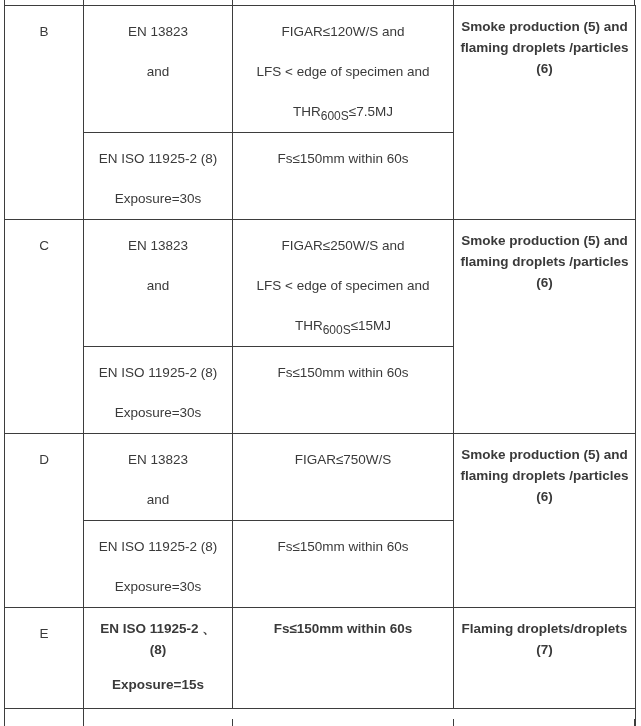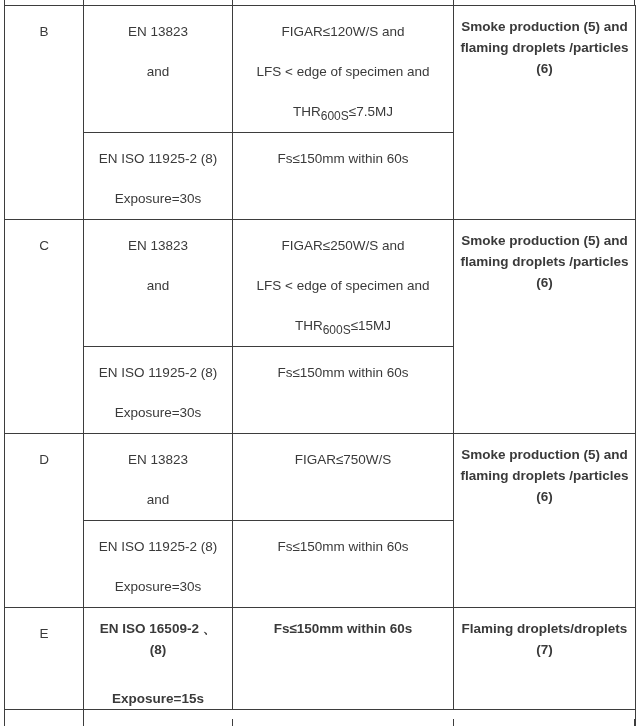--- a/index.html
+++ b/index.html
@@ -27,21 +27,21 @@
     text-align: center;
     padding: 0;
     overflow: hidden;
   }
   
   td.wide { padding-top: 6px; }
   td.wide .ln { line-height: 40px; white-space: nowrap; }
   
   td.tight { padding-top: 10px; padding-left: 4px; padding-right: 4px; }
   td.tight .ln { line-height: 21px; font-weight: bold; }
-  td.tight .ln.gap { margin-top: 28px; }
+  td.tight .ln.gap { margin-top: 14px; }
   sub { font-size: 12px; line-height: 0; }
   
   .stub {
     position: absolute;
     width: 1px;
     background: #3d3d3d;
   }
   .stub.top { top: 0; height: 5px; }
   .stub.bot { top: 719px; height: 7px; }
 </style>
@@ -154,21 +154,21 @@
       <td class="wide">
         <div class="ln">Fs≤150mm within 60s</div>
       </td>
     </tr>
 
     <tr style="height:101px">
       <td class="wide">
         <div class="ln">E</div>
       </td>
       <td class="tight">
-        <div class="ln">EN ISO 16509-2 、</div>
+        <div class="ln">EN ISO 11925-2 、</div>
         <div class="ln">(8)</div>
         <div class="ln gap">Exposure=15s</div>
       </td>
       <td class="tight">
         <div class="ln">Fs≤150mm within 60s</div>
       </td>
       <td class="tight">
         <div class="ln">Flaming droplets/droplets</div>
         <div class="ln">(7)</div>
       </td>

